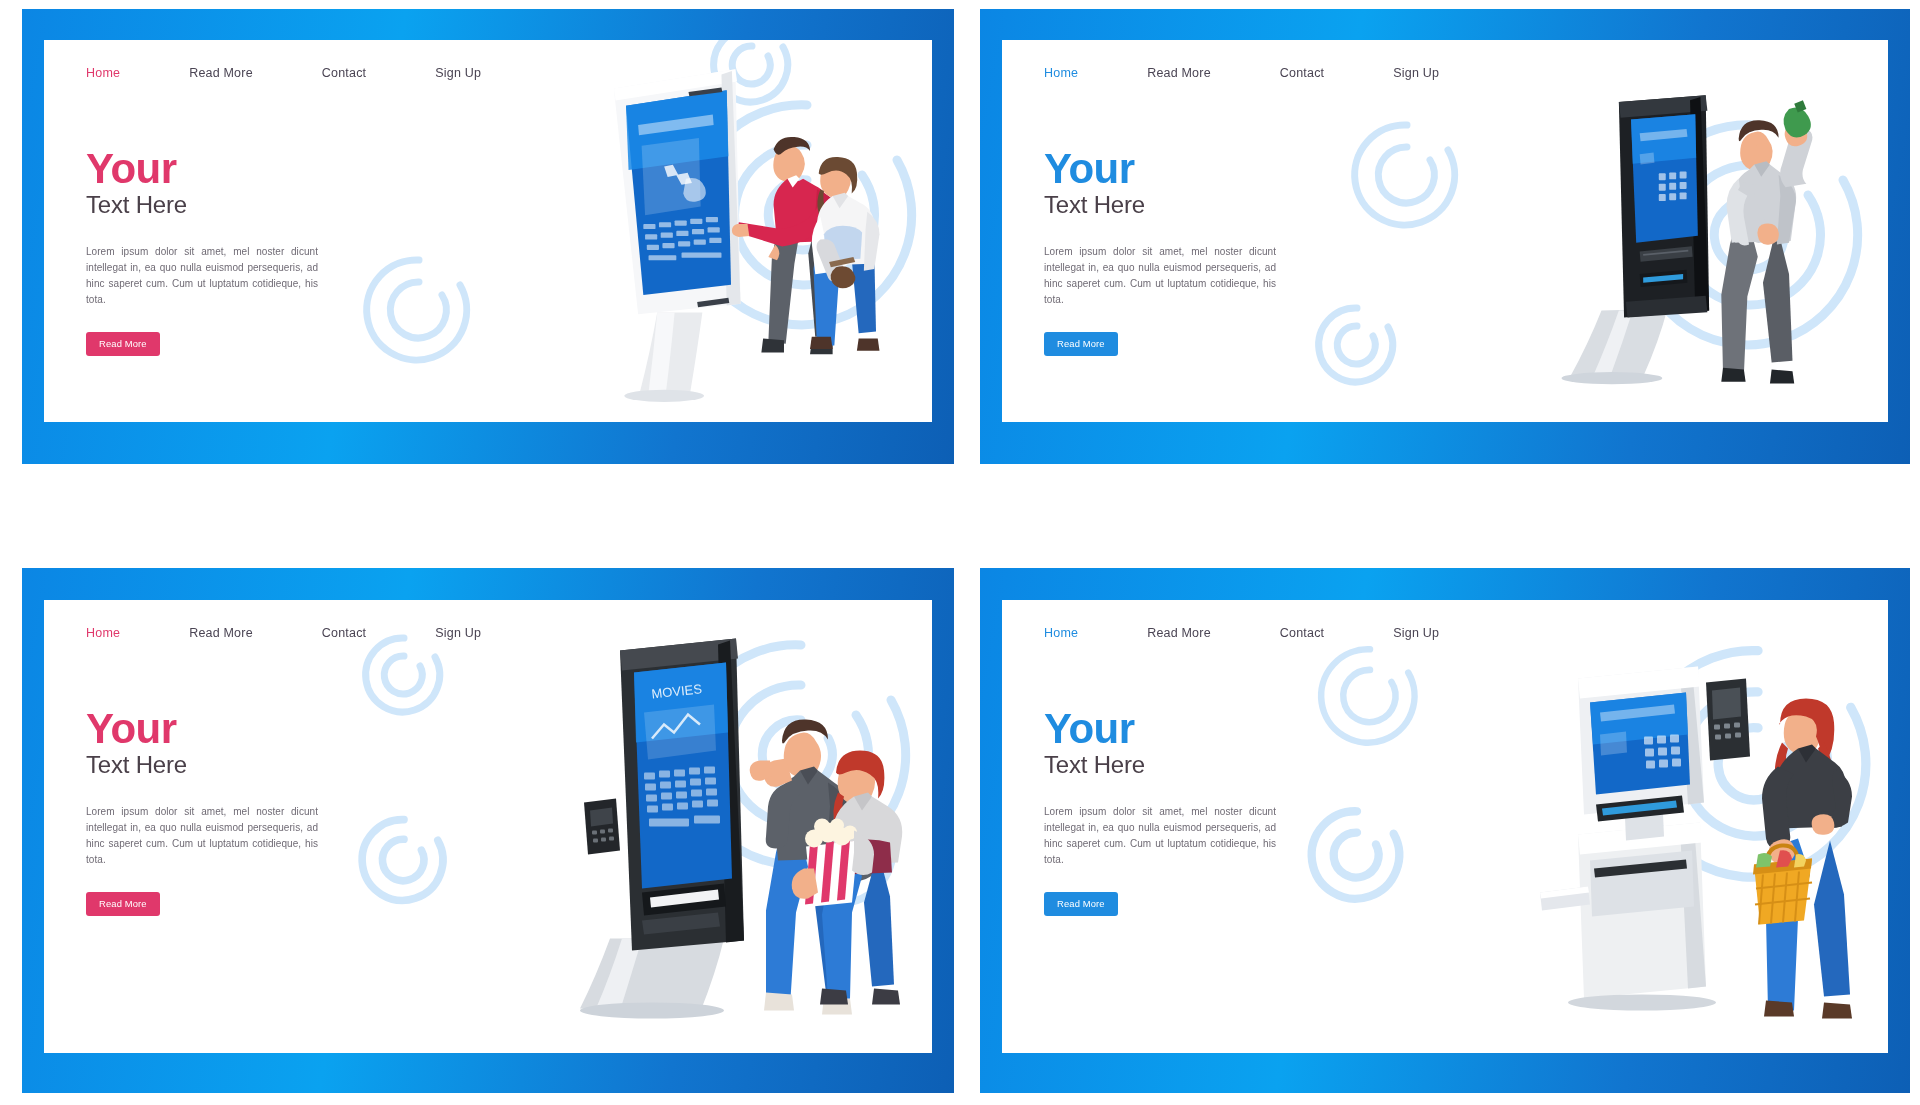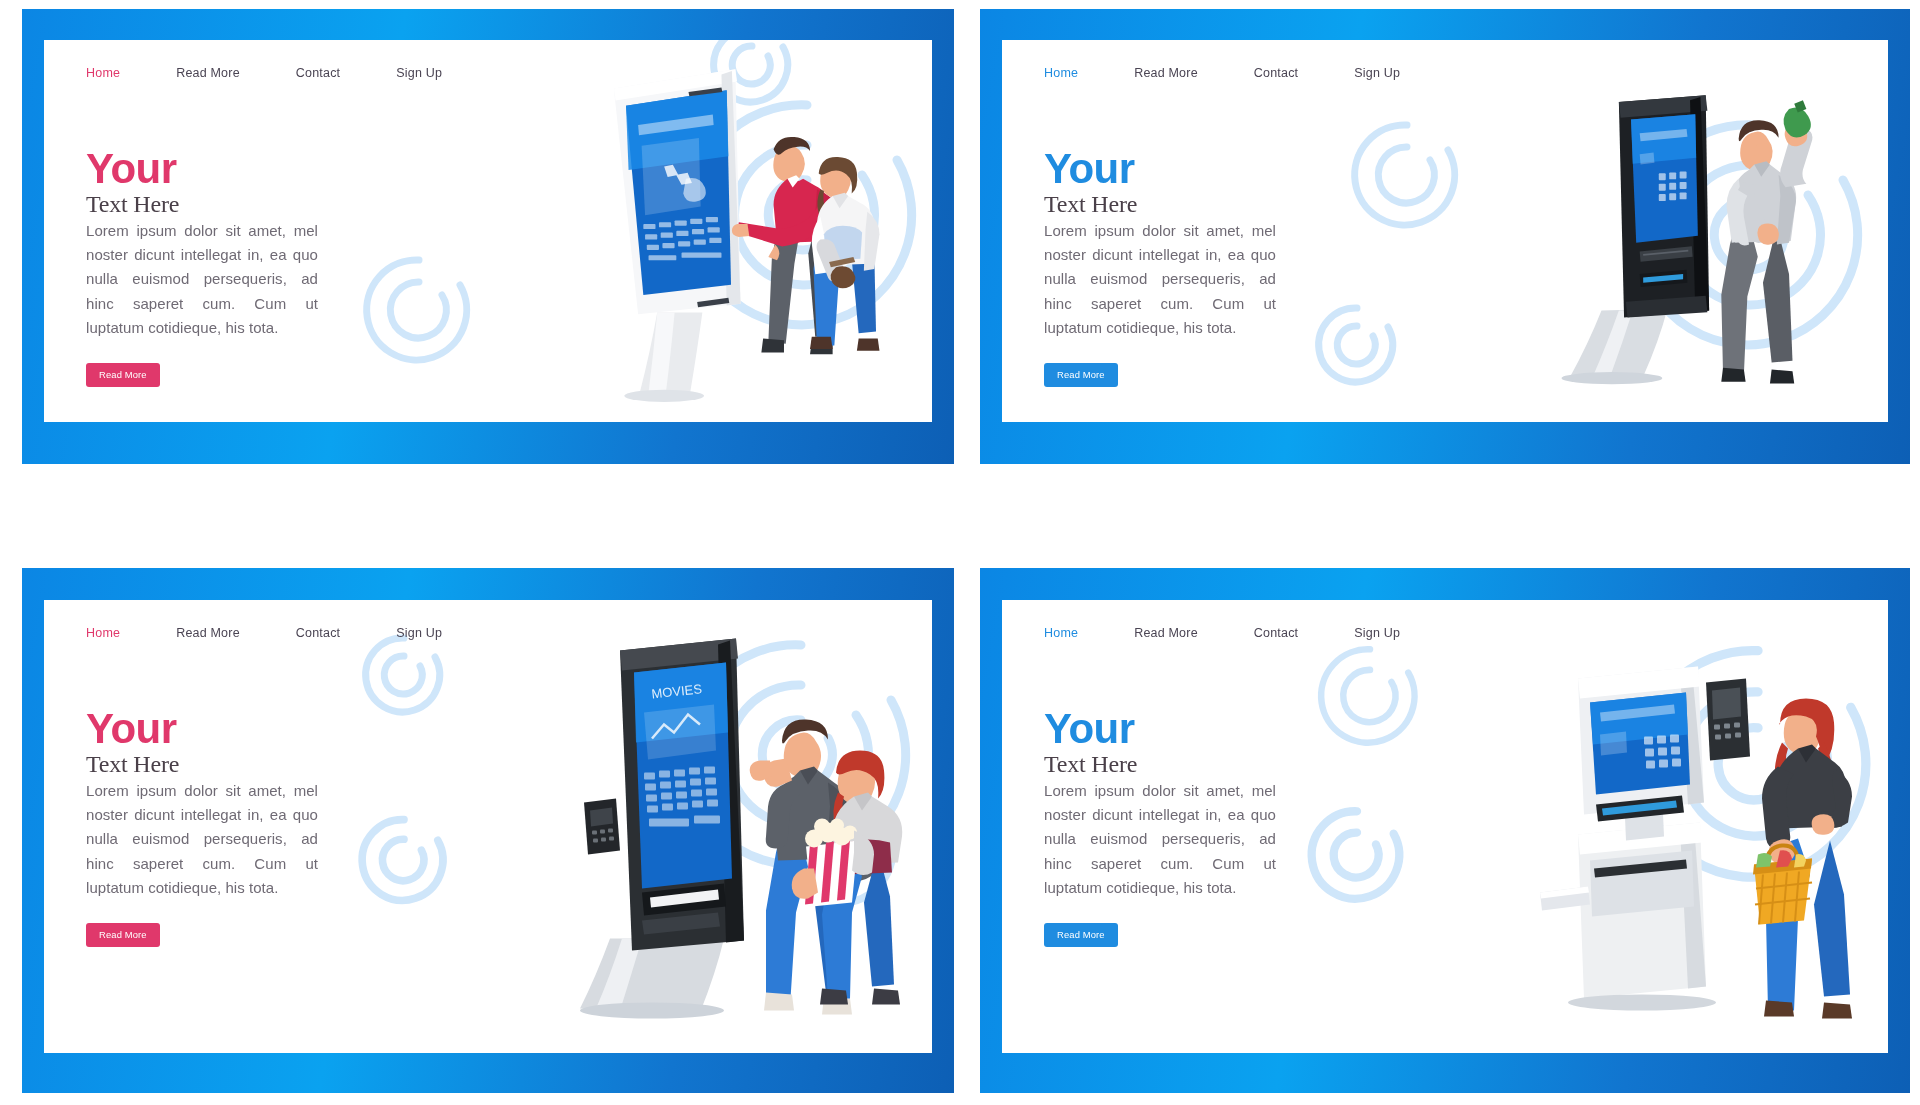--- a/index.html
+++ b/index.html
@@ -26,43 +26,43 @@
 
   .page {
     position:absolute; background:#ffffff; overflow:hidden;
   }
   .panel-tl .page { left:44px; top:40px; right:30px; bottom:136px; }
   .panel-tr .page { left:40px; top:40px; right:32px; bottom:136px; }
   .panel-bl .page { left:44px; top:42px; right:30px; bottom:52px; }
   .panel-br .page { left:40px; top:42px; right:32px; bottom:52px; }
 
   
-  .nav { position:absolute; left:42px; top:26px; display:flex; gap:0; }
+  .nav { position:absolute; left:42px; top:26px; display:flex; gap:13px; }
   .nav-item {
     font-size:12.5px; color:#4a4453; letter-spacing:.2px;
     padding:0; margin-right:56px; white-space:nowrap; cursor:pointer;
   }
   .nav-item:last-child { margin-right:0; }
   .nav-item.active-pink { color:#e0386b; }
   .nav-item.active-blue { color:#1f8ce0; }
 
   
   .copy { position:absolute; left:42px; top:108px; width:300px; }
   .h-your {
     font-size:42px; line-height:0.98; font-weight:700; letter-spacing:-0.5px;
   }
   .pinkacc .h-your { color:#e0386b; }
   .blueacc .h-your { color:#1f8ce0; }
   .h-sub {
     font-size:24px; line-height:1.15; color:#4a4049; font-weight:400;
-    letter-spacing:-0.2px; margin-top:2px;font-family:Liberation Serif, serif;
+    letter-spacing:-0.2px; margin-top:2px;
   }
   .body-copy {
-    width:232px;
-    font-size:15px; line-height:1.62; color:#6f6a74;
+    margin-top:25px; width:232px;
+    font-size:10px; line-height:1.62; color:#6f6a74;
     text-align:justify; letter-spacing:.05px;
   }
   .cta {
     margin-top:23px; display:inline-block;
     font-size:9.4px; color:#ffffff; border:none; cursor:pointer;
     padding:6px 13px 7px 13px; border-radius:3px; letter-spacing:.15px;
     font-family:"Liberation Sans", sans-serif;
   }
   .pinkacc .cta { background:#e0386b; }
   .blueacc .cta { background:#1f8ce0; }

